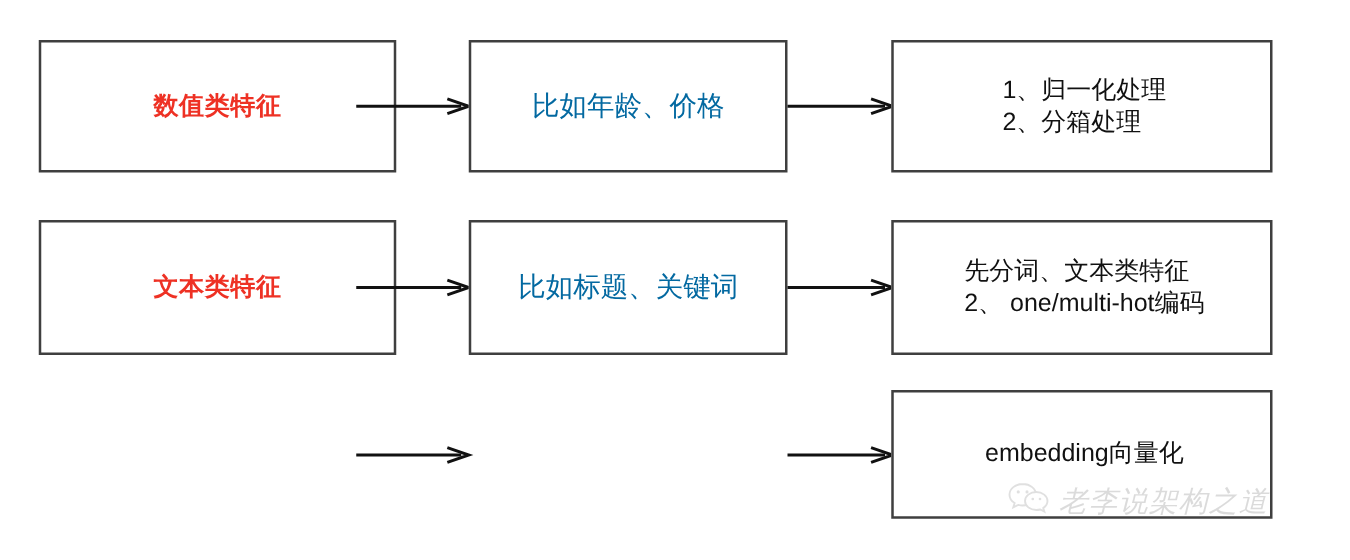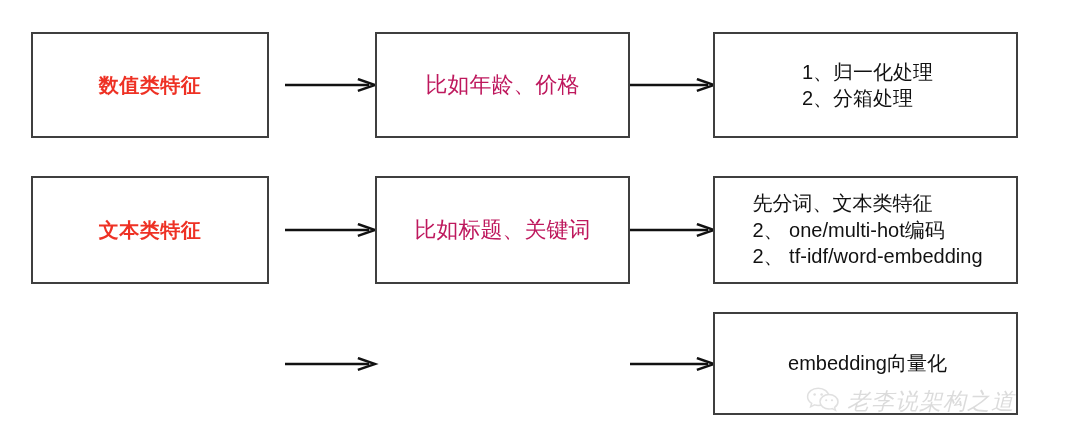--- a/index.html
+++ b/index.html
@@ -29,41 +29,41 @@
     border: 2px solid #3f3f3f;
     background: #ffffff;
     display: flex;
     align-items: center;
     overflow: hidden;
   }
 
   
   .node.cat {
     left: 31px;
-    width: 238px;
+    width: 286px;
     justify-content: center;
   }
   .cat .node-text {
     color: #ee3124;
     font-weight: bold;
     font-size: 20px;
     letter-spacing: 0.5px;
     text-align: center;
     line-height: 1.25;
     white-space: nowrap;
   }
 
   
   .node.example {
     left: 375px;
     width: 255px;
     justify-content: center;
   }
   .example .node-text {
-    color: #be185d;
+    color: #0369a1;
     font-size: 22px;
     font-weight: normal;
     text-align: center;
     line-height: 1.3;
     white-space: nowrap;
   }
 
   
   .node.method {
     left: 713px;
@@ -174,21 +174,20 @@
     <svg width="86" height="14" viewBox="0 0 86 14" aria-hidden="true">
       <line x1="0" y1="7" x2="78" y2="7" stroke="#111111" stroke-width="2.4"></line>
       <path d="M68,1.5 L84,7 L68,12.5" fill="none" stroke="#111111" stroke-width="2.4" stroke-linecap="square"></path>
     </svg>
   </div>
 
   <div class="node method row2">
     <span class="node-text">
       <span class="ln">先分词、文本类特征</span>
       <span class="ln">2、 one/multi-hot编码</span>
-      <span class="ln">2、 tf-idf/word-embedding</span>
     </span>
   </div>
 
 
   <div class="arrow" style="left:285px; top:357px; width:92px;">
     <svg width="92" height="14" viewBox="0 0 92 14" aria-hidden="true">
       <line x1="0" y1="7" x2="84" y2="7" stroke="#111111" stroke-width="2.4"></line>
       <path d="M74,1.5 L90,7 L74,12.5" fill="none" stroke="#111111" stroke-width="2.4" stroke-linecap="square"></path>
     </svg>
   </div>

